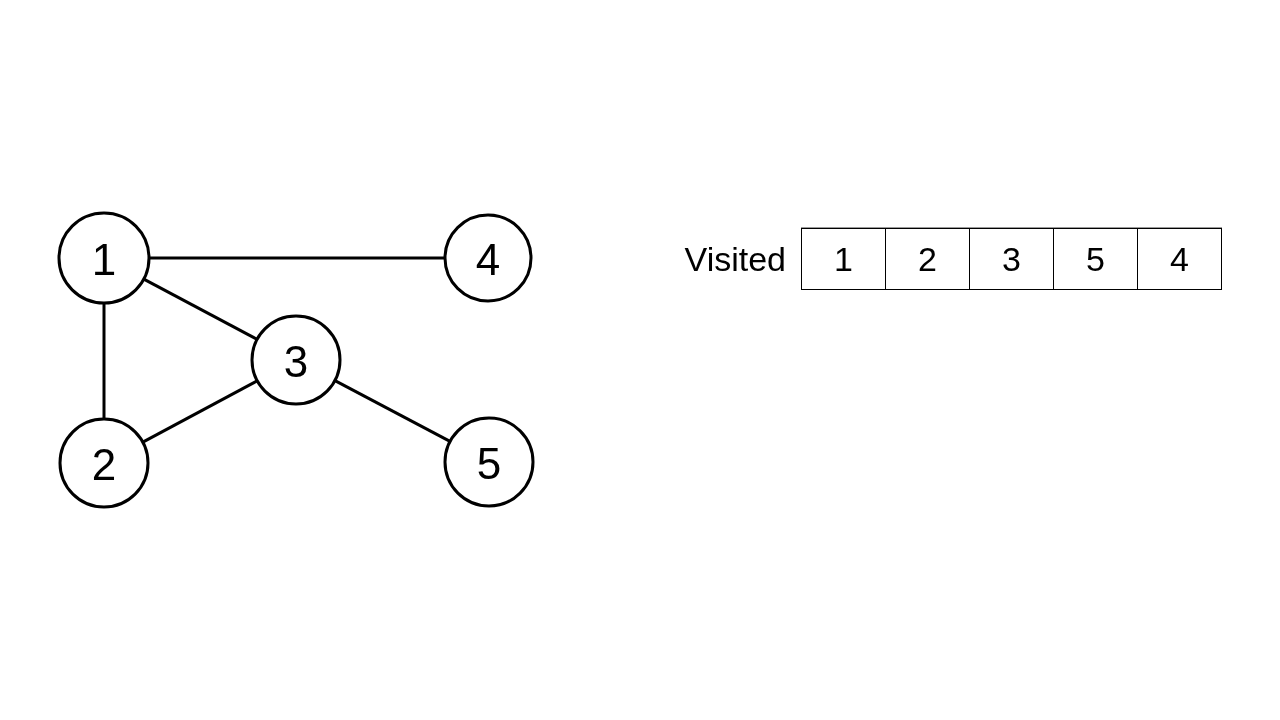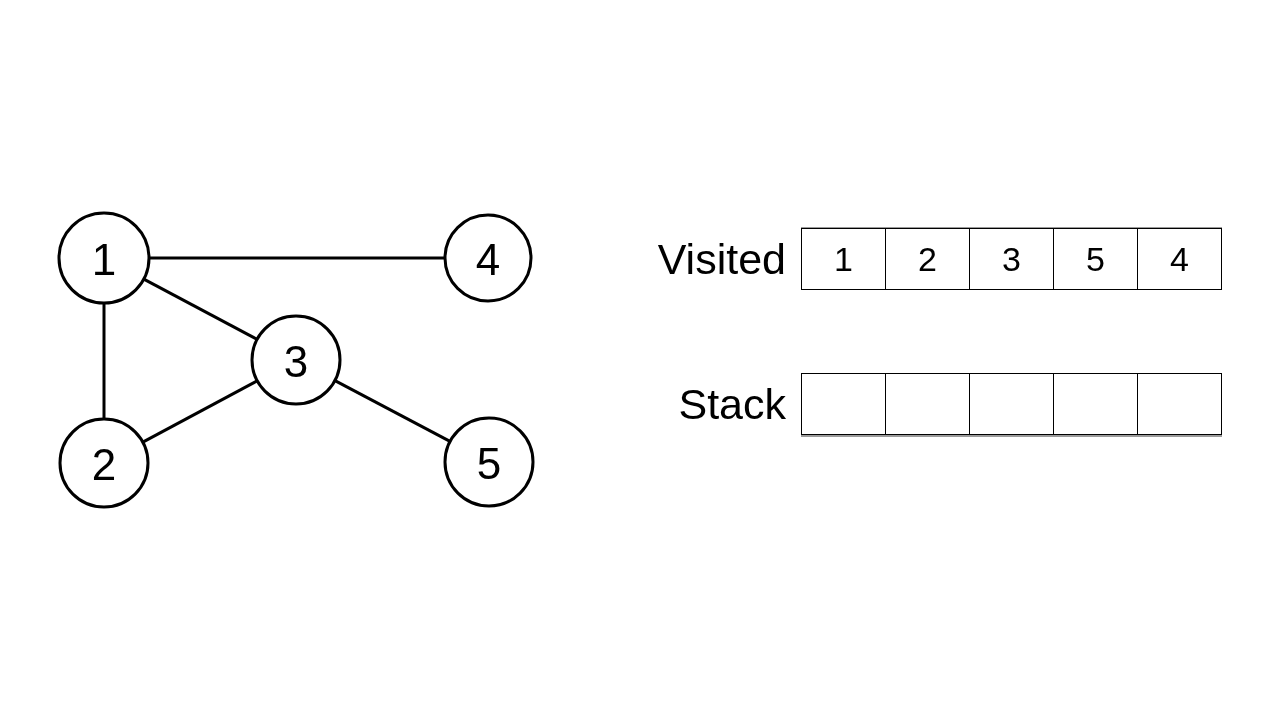--- a/index.html
+++ b/index.html
@@ -62,21 +62,21 @@
     align-items: center;
   }
   #visited-row { left: 0px; top: 228px; }
   #stack-row   { left: 0px; top: 373px; }
 
   .row-label {
     width: 181px;
     text-align: right;
     padding-right: 15px;
     box-sizing: border-box;
-    font-size: 43px;
+    font-size: 34px;
     line-height: 1;
     color: #000000;
     white-space: nowrap;
   }
   .cells {
     display: flex;
     border-top: 1.5px solid #000000;
     border-left: 1.5px solid #000000;
     box-shadow: 0 -1px 0 0 #9a9a9a;
   }
@@ -139,24 +139,14 @@
     <div class="row-label">Visited</div>
     <div class="cells" id="visited-cells">
         <div class="cell">1</div>
         <div class="cell">2</div>
         <div class="cell">3</div>
         <div class="cell">5</div>
         <div class="cell">4</div>
       </div>
   </div>
 
-  <div class="table-row" id="stack-row">
-    <div class="row-label">Stack</div>
-    <div class="cells" id="stack-cells">
-        <div class="cell"></div>
-        <div class="cell"></div>
-        <div class="cell"></div>
-        <div class="cell"></div>
-        <div class="cell"></div>
-      </div>
-  </div>
 
 </div>
 
 </body></html>

